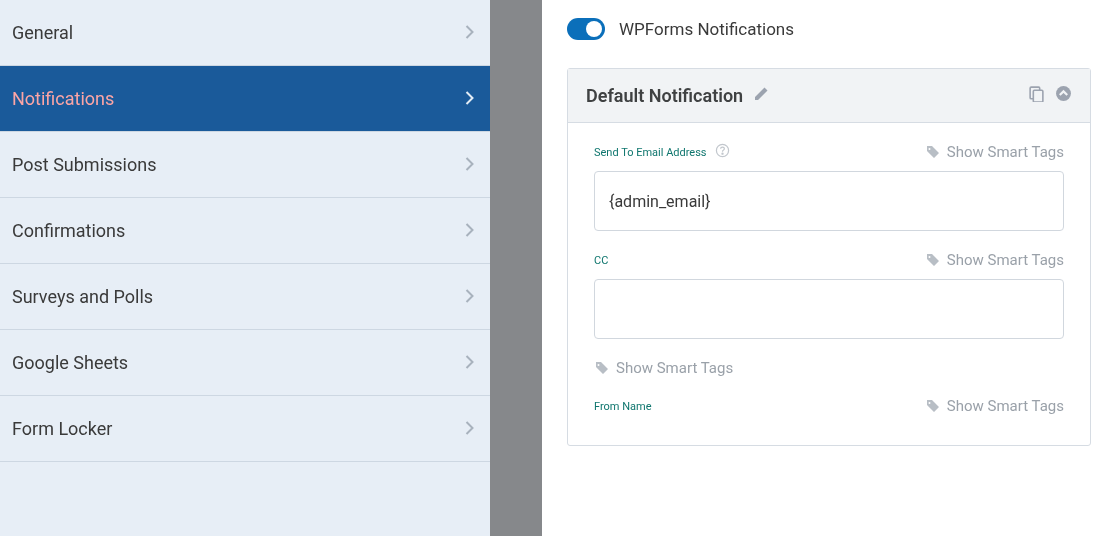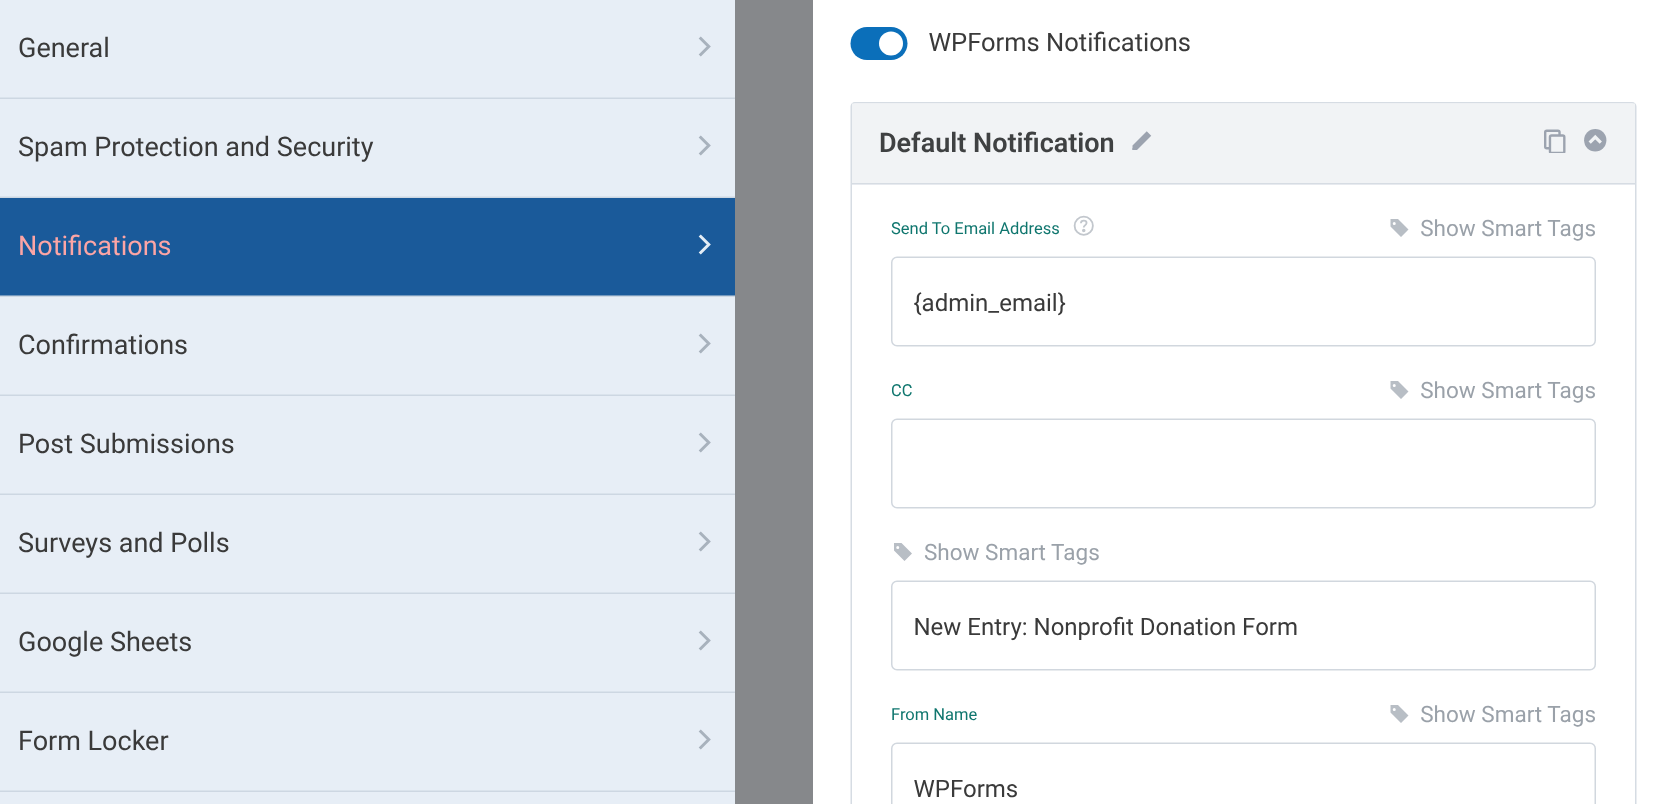--- a/index.html
+++ b/index.html
@@ -150,40 +150,34 @@
 </head>
 <body>
 
 <div class="sidebar">
   <div class="sidebar-item">
     <span>General</span>
     <span class="chev"><svg width="9" height="14" viewBox="0 0 8 14">
           <path d="M1 1 L7 7 L1 13" stroke="currentColor" stroke-width="2" fill="none"></path>
         </svg></span>
   </div>
-  <div class="sidebar-item">
-    <span>Spam Protection and Security</span>
-    <span class="chev"><svg width="9" height="14" viewBox="0 0 8 14">
-          <path d="M1 1 L7 7 L1 13" stroke="currentColor" stroke-width="2" fill="none"></path>
-        </svg></span>
-  </div>
   <div class="sidebar-item active">
     <span>Notifications</span>
     <span class="chev"><svg width="9" height="14" viewBox="0 0 8 14">
           <path d="M1 1 L7 7 L1 13" stroke="currentColor" stroke-width="2" fill="none"></path>
         </svg></span>
   </div>
   <div class="sidebar-item">
+    <span>Post Submissions</span>
+    <span class="chev"><svg width="9" height="14" viewBox="0 0 8 14">
+          <path d="M1 1 L7 7 L1 13" stroke="currentColor" stroke-width="2" fill="none"></path>
+        </svg></span>
+  </div>
+  <div class="sidebar-item">
     <span>Confirmations</span>
-    <span class="chev"><svg width="9" height="14" viewBox="0 0 8 14">
-          <path d="M1 1 L7 7 L1 13" stroke="currentColor" stroke-width="2" fill="none"></path>
-        </svg></span>
-  </div>
-  <div class="sidebar-item">
-    <span>Post Submissions</span>
     <span class="chev"><svg width="9" height="14" viewBox="0 0 8 14">
           <path d="M1 1 L7 7 L1 13" stroke="currentColor" stroke-width="2" fill="none"></path>
         </svg></span>
   </div>
   <div class="sidebar-item">
     <span>Surveys and Polls</span>
     <span class="chev"><svg width="9" height="14" viewBox="0 0 8 14">
           <path d="M1 1 L7 7 L1 13" stroke="currentColor" stroke-width="2" fill="none"></path>
         </svg></span>
   </div>
@@ -278,33 +272,31 @@
 
       <div class="field">
         <div class="field-row">
           <span class="smart-tags">
             <svg width="16" height="16" viewBox="0 0 16 16" fill="currentColor">
                 <path d="M2 2h5l7 7-5 5-7-7V2zm2.5 2a1 1 0 100 2 1 1 0 000-2z"></path>
               </svg>
             <span>Show Smart Tags</span>
           </span>
         </div>
-        <input class="text-input" value="New Entry: Nonprofit Donation Form" style="">
       </div>
 
       <div class="field">
         <div class="field-row">
           <span class="field-label">
             <span>From Name</span>
           </span>
           <span class="smart-tags">
             <svg width="16" height="16" viewBox="0 0 16 16" fill="currentColor">
                 <path d="M2 2h5l7 7-5 5-7-7V2zm2.5 2a1 1 0 100 2 1 1 0 000-2z"></path>
               </svg>
             <span>Show Smart Tags</span>
           </span>
         </div>
-        <input class="text-input" value="WPForms" style="">
       </div>
 
     </div>
   </div>
 </div>
 
 </body></html>

